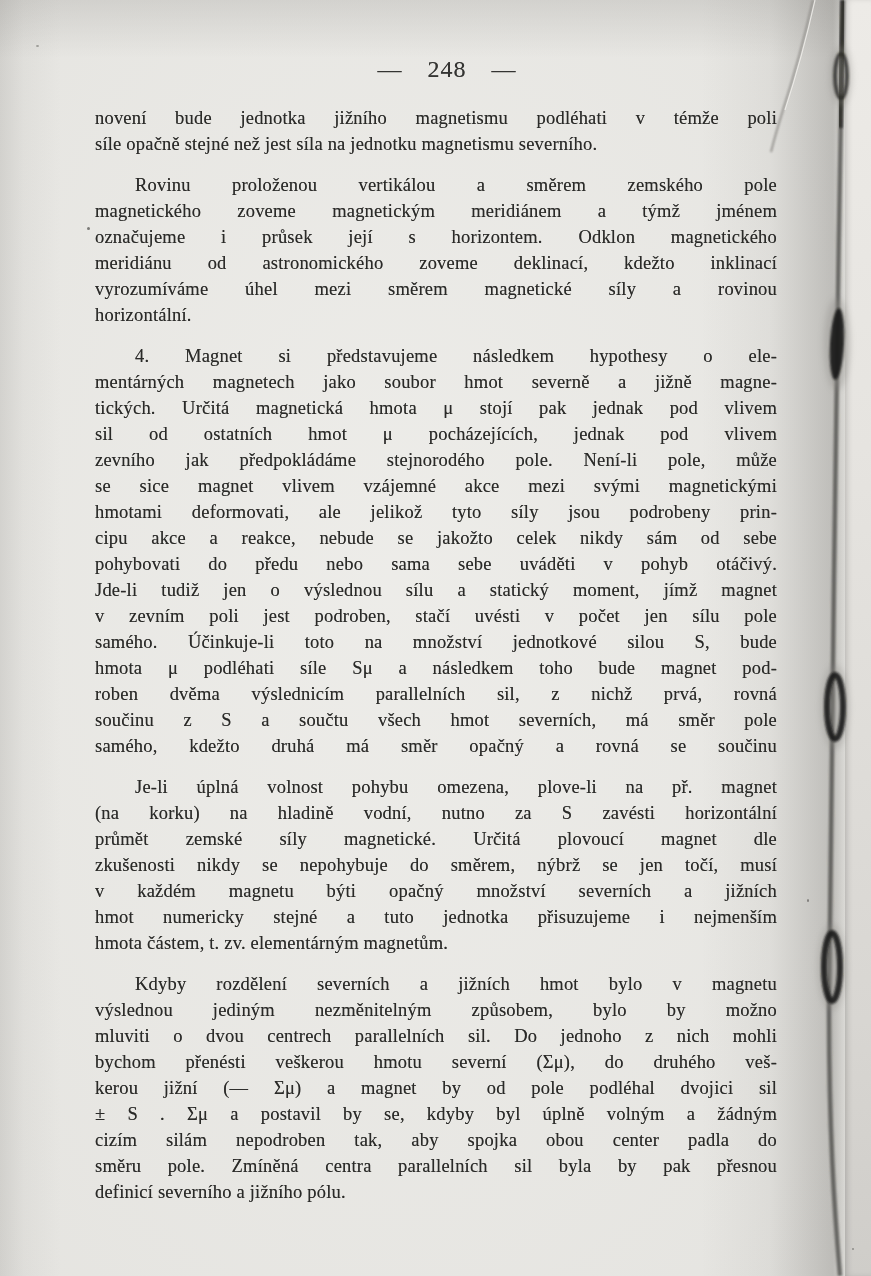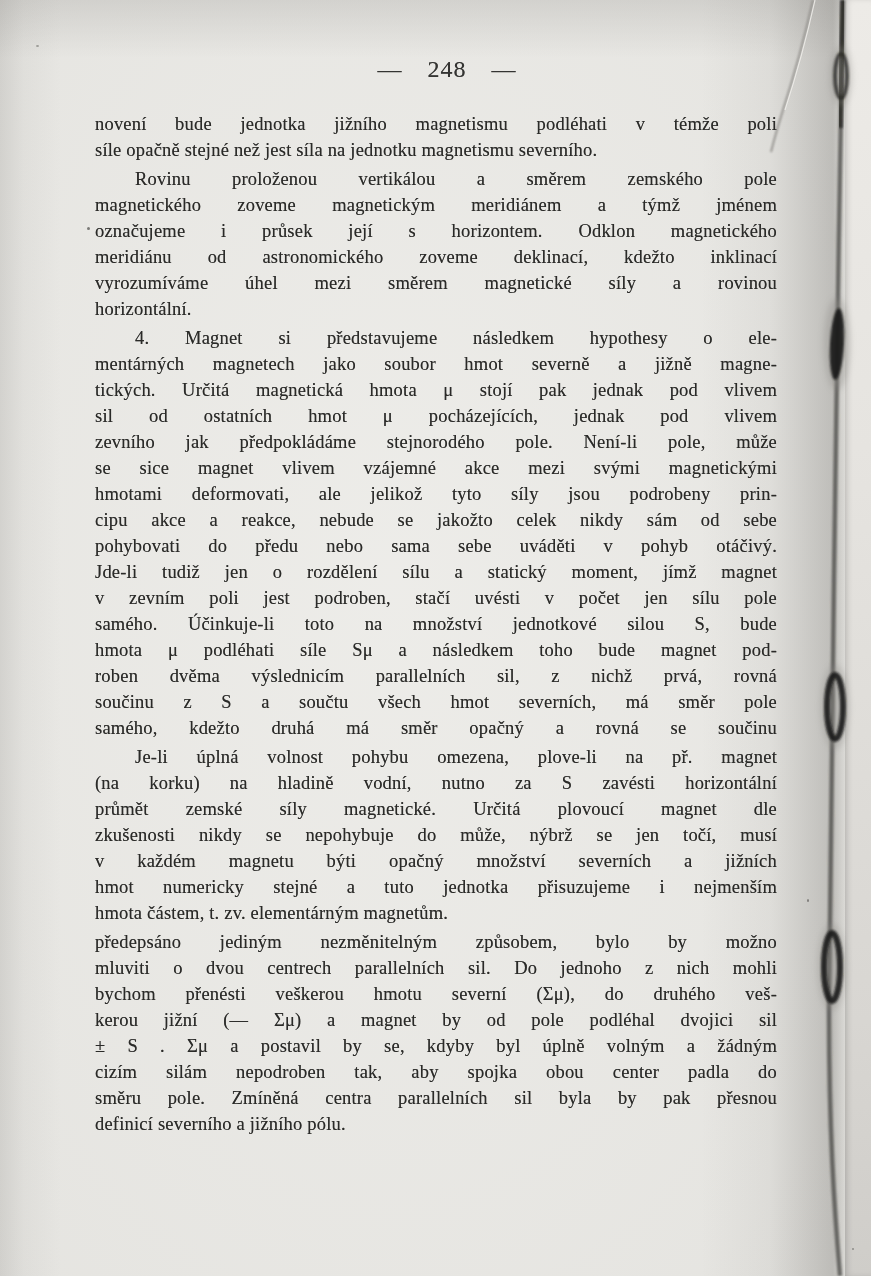--- a/index.html
+++ b/index.html
@@ -42,25 +42,25 @@
     text-align: center;
     font-size: 24px;
     color: #343432;
     letter-spacing: 1px;
     word-spacing: 18px;
     text-shadow: 0 0 0.6px rgba(40,40,38,0.5);
   }
   .text-block {
     position: absolute;
     left: 95px;
-    top: 111px;
+    top: 105px;
     width: 682px;
     color: #2a2a28;
   }
-  .paragraph + .paragraph { margin-top: 3px; }
+  .paragraph + .paragraph { margin-top: 15px; }
   .line {
     height: 26px;
     line-height: 26px;
     font-size: 18.5px;
     letter-spacing: 0.2px;
     text-align: justify;
     text-align-last: justify;
     text-shadow: 0 0 0.5px rgba(42,42,40,0.55);
   }
   .line.last { text-align-last: left; }
@@ -129,39 +129,40 @@
       <div class="paragraph indent">
         <div class="line first">4. Magnet si představujeme následkem hypothesy o ele-</div>
         <div class="line">mentárných magnetech jako soubor hmot severně a jižně magne-</div>
         <div class="line">tických. Určitá magnetická hmota μ stojí pak jednak pod vlivem</div>
         <div class="line">sil od ostatních hmot μ pocházejících, jednak pod vlivem</div>
         <div class="line">zevního jak předpokládáme stejnorodého pole. Není-li pole, může</div>
         <div class="line">se sice magnet vlivem vzájemné akce mezi svými magnetickými</div>
         <div class="line">hmotami deformovati, ale jelikož tyto síly jsou podrobeny prin-</div>
         <div class="line">cipu akce a reakce, nebude se jakožto celek nikdy sám od sebe</div>
         <div class="line">pohybovati do předu nebo sama sebe uváděti v pohyb otáčivý.</div>
-        <div class="line">Jde-li tudiž jen o rozdělení sílu a statický moment, jímž magnet</div>
+        <div class="line">Jde-li tudiž jen o výslednou sílu a statický moment, jímž magnet</div>
         <div class="line">v zevním poli jest podroben, stačí uvésti v počet jen sílu pole</div>
         <div class="line">samého. Účinkuje-li toto na množství jednotkové silou S, bude</div>
         <div class="line">hmota μ podléhati síle Sμ a následkem toho bude magnet pod-</div>
         <div class="line">roben dvěma výslednicím parallelních sil, z nichž prvá, rovná</div>
         <div class="line">součinu z S a součtu všech hmot severních, má směr pole</div>
         <div class="line">samého, kdežto druhá má směr opačný a rovná se součinu</div>
       </div>
       <div class="paragraph indent">
         <div class="line first">Je-li úplná volnost pohybu omezena, plove-li na př. magnet</div>
         <div class="line">(na korku) na hladině vodní, nutno za S zavésti horizontální</div>
         <div class="line">průmět zemské síly magnetické. Určitá plovoucí magnet dle</div>
-        <div class="line">zkušenosti nikdy se nepohybuje do může, nýbrž se jen točí, musí</div>
+        <div class="line">zkušenosti nikdy se nepohybuje do směrem, nýbrž se jen točí, musí</div>
         <div class="line">v každém magnetu býti opačný množství severních a jižních</div>
         <div class="line">hmot numericky stejné a tuto jednotka přisuzujeme i nejmenším</div>
         <div class="line last">hmota částem, t. zv. elementárným magnetům.</div>
       </div>
       <div class="paragraph indent">
-        <div class="line">předepsáno jediným nezměnitelným způsobem, bylo by možno</div>
+        <div class="line first">Kdyby rozdělení severních a jižních hmot bylo v magnetu</div>
+        <div class="line">výslednou jediným nezměnitelným způsobem, bylo by možno</div>
         <div class="line">mluviti o dvou centrech parallelních sil. Do jednoho z nich mohli</div>
         <div class="line">bychom přenésti veškerou hmotu severní (Σμ), do druhého veš-</div>
         <div class="line">kerou jižní (— Σμ) a magnet by od pole podléhal dvojici sil</div>
         <div class="line">± S . Σμ a postavil by se, kdyby byl úplně volným a žádným</div>
         <div class="line">cizím silám nepodroben tak, aby spojka obou center padla do</div>
         <div class="line">směru pole. Zmíněná centra parallelních sil byla by pak přesnou</div>
         <div class="line last">definicí severního a jižního pólu.</div>
       </div>
     </div>
 

